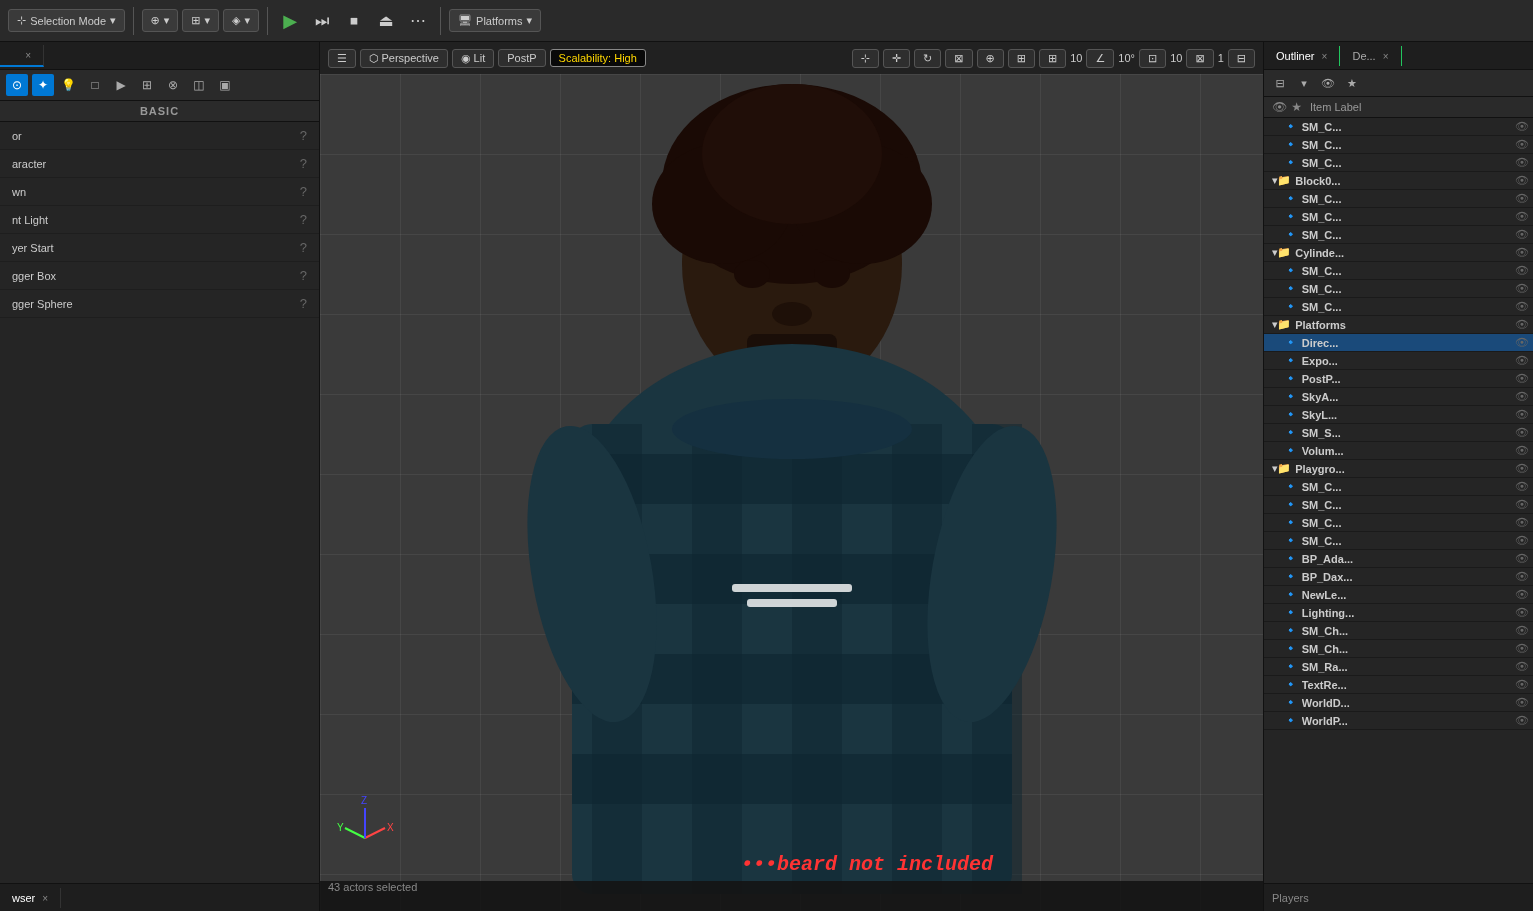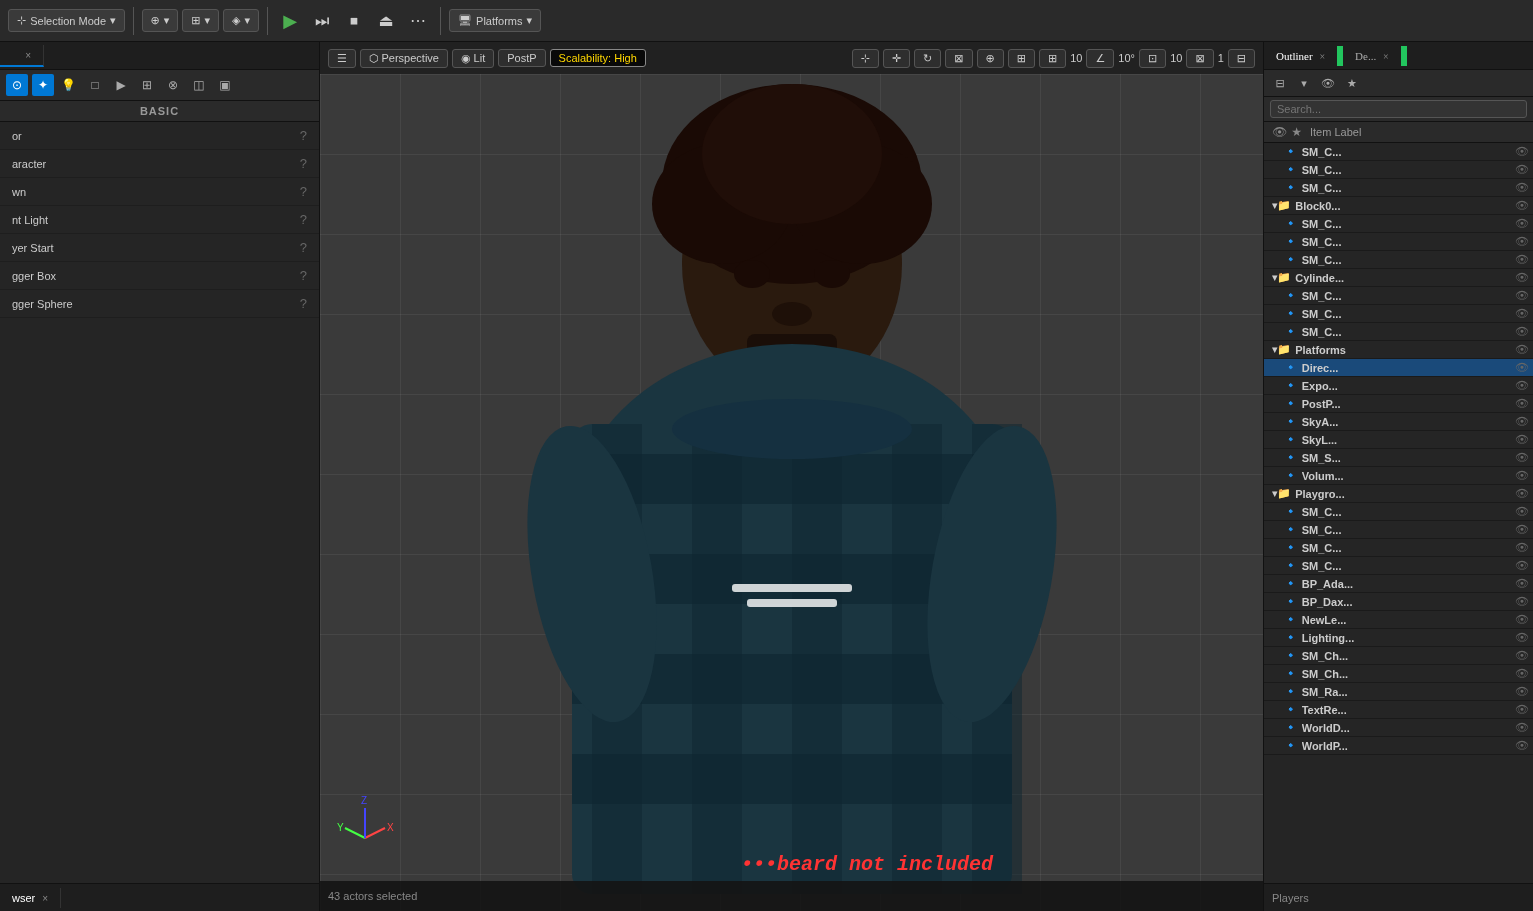--- a/index.html
+++ b/index.html
@@ -249,21 +249,20 @@
       z-index: 10;
     }
 
     
     #bottom-status {
       position: absolute;
       bottom: 0; left: 0; right: 0;
       height: 30px;
       background: rgba(20,20,20,0.9);
       display: flex;
-      align-items: center;
       padding: 0 8px;
       gap: 8px;
       font-size: 11px;
       color: #888;
       z-index: 10;
     }
 
     
     #watermark {
       position: absolute;
@@ -292,22 +291,21 @@
       background: #1e1e1e;
       display: flex;
       align-items: center;
       border-bottom: 1px solid #111;
     }
     .outliner-tab {
       padding: 4px 12px;
       font-size: 11px;
       color: #aaa;
       cursor: pointer;
-      border-right: 6px solid #22c55e;
-      font-family: Liberation Serif, serif;
+      border-right: 1px solid #22c55e;
     }
     .outliner-tab.active { color: #fff; }
     .outliner-tab-close { color: #888; font-size: 10px; margin-left: 4px; }
 
     #outliner-toolbar {
       display: flex;
       align-items: center;
       padding: 3px 6px;
       background: #2a2a2a;
       border-bottom: 1px solid #111;
@@ -609,23 +607,20 @@
       </div>
     </div>
 
     <div id="outliner-toolbar">
       <button class="out-icon-btn">⊟</button>
       <button class="out-icon-btn">▾</button>
       <button class="out-icon-btn">👁</button>
       <button class="out-icon-btn">★</button>
     </div>
 
-    <div id="outliner-search">
-      <input type="text" placeholder="Search..." style="">
-    </div>
 
     <div id="outliner-header">
       <div class="out-col-icons">
         <span class="out-col-icon">👁</span>
         <span class="out-col-icon">★</span>
       </div>
       <span>Item Label</span>
     </div>
 
     <div id="outliner-tree">

